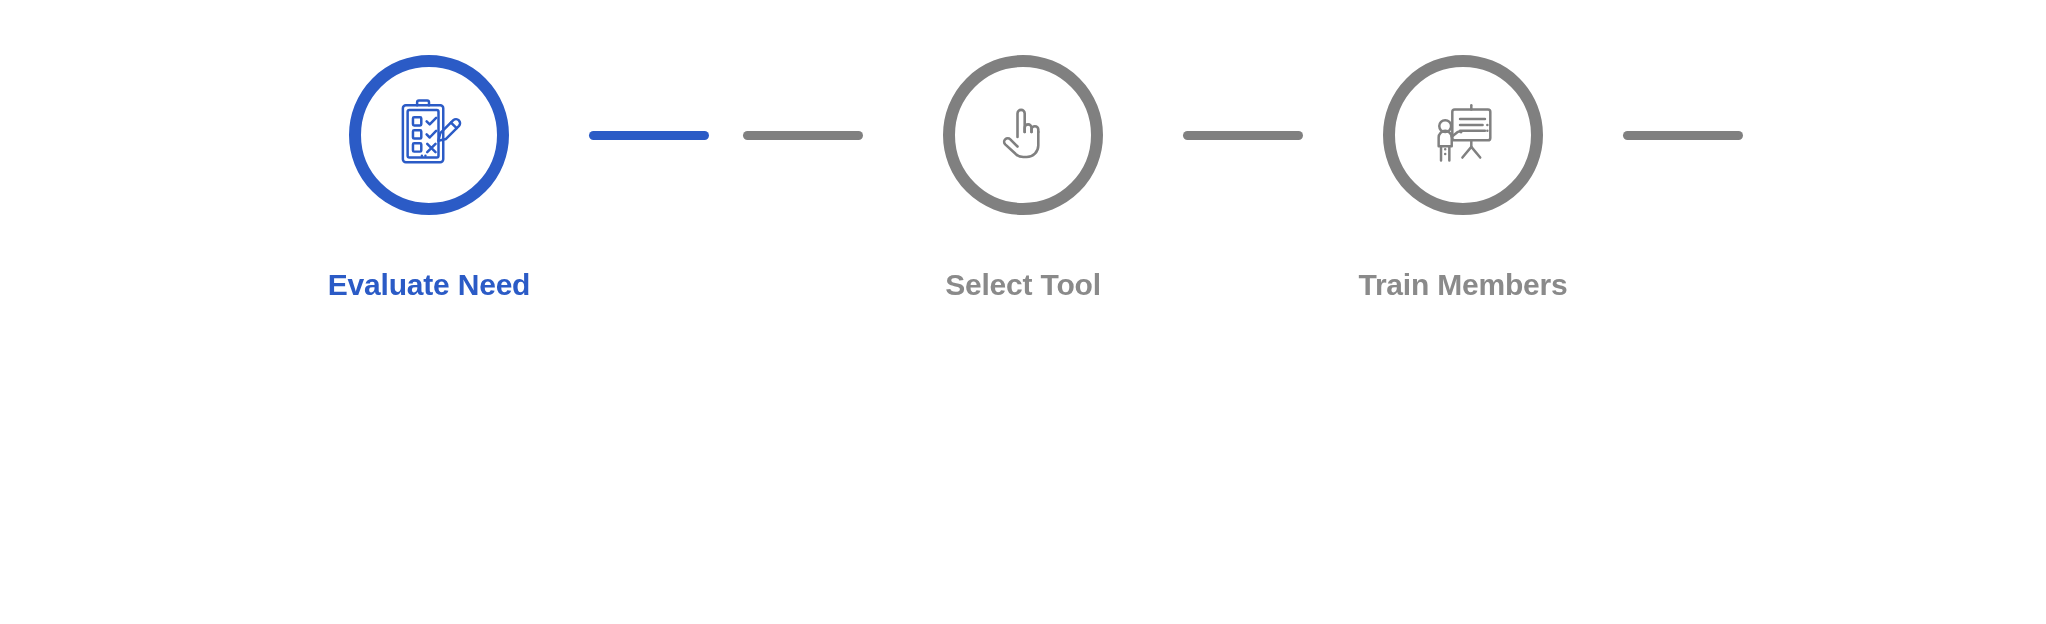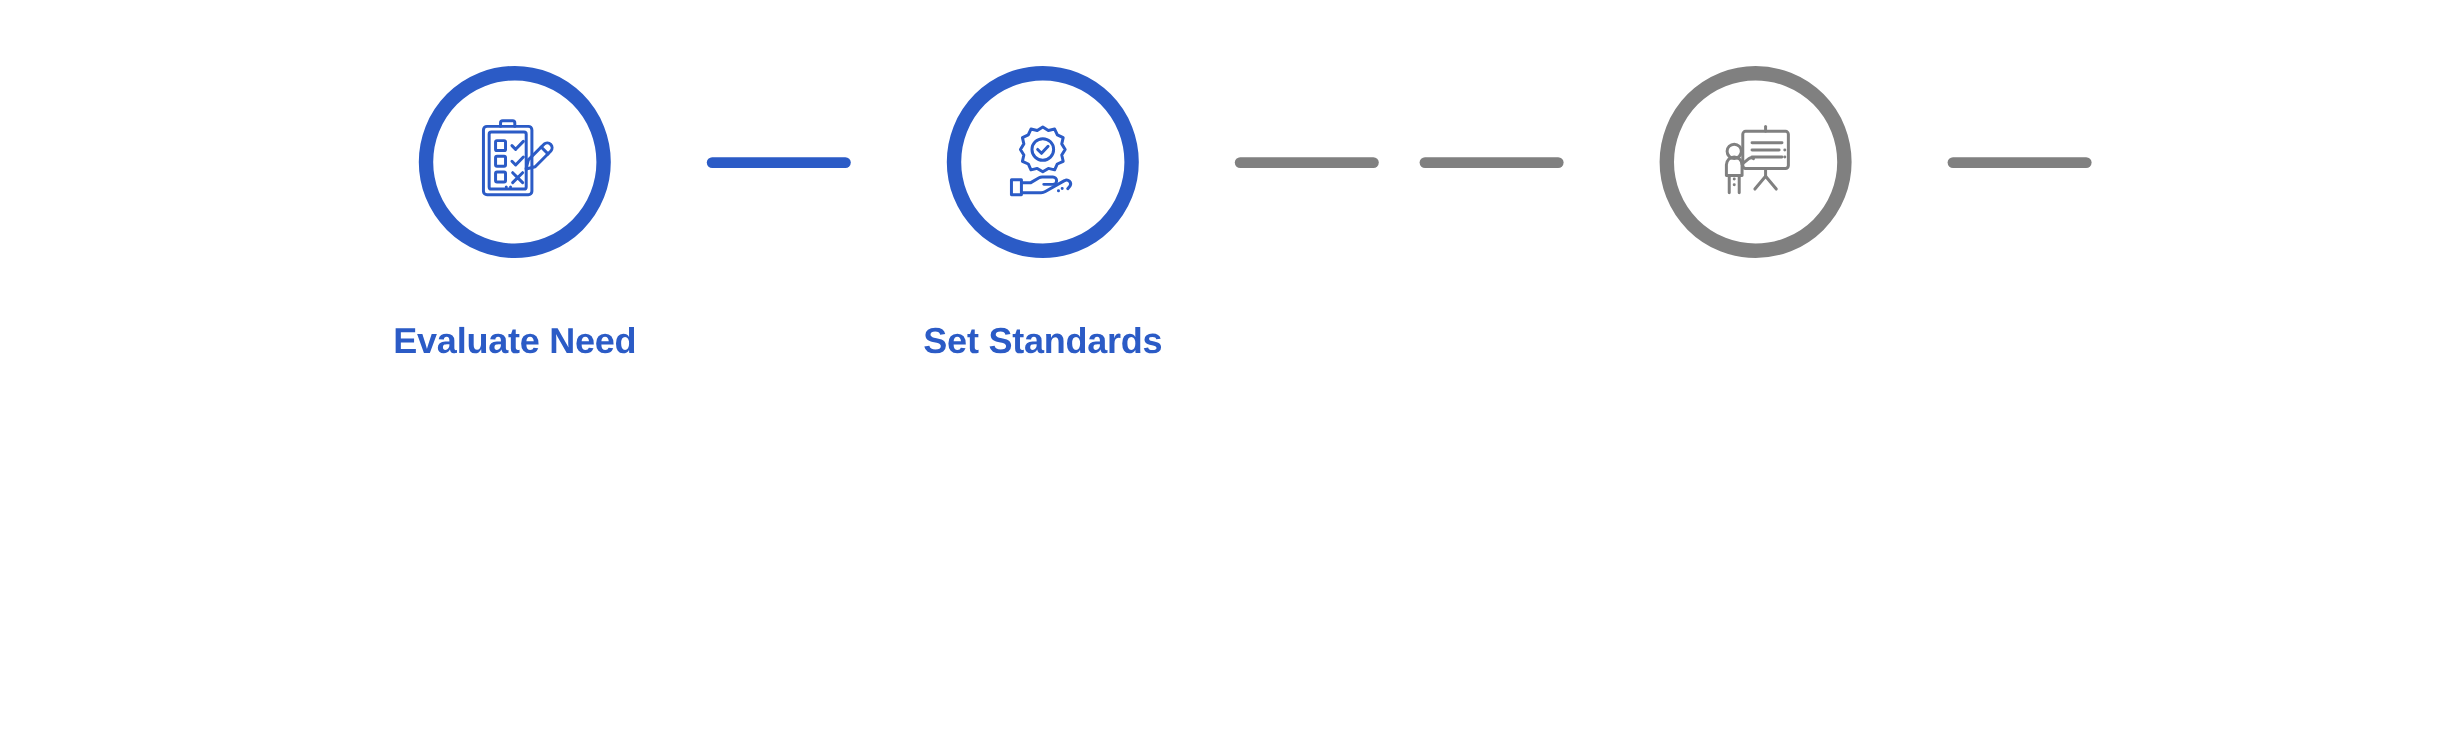--- a/index.html
+++ b/index.html
@@ -117,43 +117,40 @@
         </span>
       </div>
     </div>
     <div class="step-label">Evaluate Need</div>
   </div>
 
   <div class="connector active">
     <div class="bar"></div>
   </div>
 
-  <div class="step active">
-    <div class="circle-wrap">
-      <div class="circle">
-        <span>
-          <svg width="76" height="76" viewBox="0 0 64 64" fill="none" stroke="#2b5bc6" stroke-width="2.1" stroke-linecap="round" stroke-linejoin="round">
-            <path d="M32 7.5 l3.9 2.4 4.4 -1 1.9 4.1 4.1 1.9 -1 4.4 2.4 3.9 -2.4 3.9 1 4.4 -4.1 1.9 -1.9 4.1 -4.4 -1 -3.9 2.4 -3.9 -2.4 -4.4 1 -1.9 -4.1 -4.1 -1.9 1 -4.4 -2.4 -3.9 2.4 -3.9 -1 -4.4 4.1 -1.9 1.9 -4.1 4.4 1 z"></path>
-            <circle cx="32" cy="23.2" r="7.6"></circle>
-            <path d="M28.4 23.2 l2.7 2.7 4.6 -4.9"></path>
-            <path d="M10 44.5 h7 v10.5 h-7 z"></path>
-            <path d="M17 46.5 h6.6 l5.8 -3.4 a4.2 4.2 0 0 1 2.1 -0.6 h7.6 a2.6 2.6 0 0 1 0 5.2 h-6.4"></path>
-            <path d="M17 53.5 h13.8 a6 6 0 0 0 3 -0.8 l13.4 -7.6 a2.8 2.8 0 0 1 3.9 3.8 l-1.6 1.8"></path>
-            <path d="M45.6 50.6 h0.01 M43 52.2 h0.01"></path>
-          </svg>
-        </span>
-      </div>
-    </div>
-    <div class="step-label">Set Standards</div>
-  </div>
 
   <div class="connector">
     <div class="bar"></div>
   </div>
 
+  <div class="step">
+    <div class="circle-wrap">
+      <div class="circle">
+        <span>
+          <svg width="64" height="64" viewBox="0 0 64 64" fill="none" stroke="#808080" stroke-width="2.6" stroke-linecap="round" stroke-linejoin="round">
+            <path d="M26.5 34 V10.5 a3.6 3.6 0 0 1 7.2 0 V29"></path>
+            <path d="M33.7 29 v-4.2 a3.4 3.4 0 0 1 6.8 0 V29"></path>
+            <path d="M40.5 29 v-2.4 a3.4 3.4 0 0 1 6.8 0 V29"></path>
+            <path d="M47.3 29 v13.4 a11.6 11.6 0 0 1 -11.6 11.6 h-3.4 a11 11 0 0 1 -7.8 -3.2 L14.2 41.4 a3.6 3.6 0 0 1 5.1 -5.1 l7.2 7.2"></path>
+          </svg>
+        </span>
+      </div>
+    </div>
+    <div class="step-label">Select Tool</div>
+  </div>
 
   <div class="connector">
     <div class="bar"></div>
   </div>
 
   <div class="step">
     <div class="circle-wrap">
       <div class="circle">
         <span>
           <svg width="76" height="76" viewBox="0 0 64 64" fill="none" stroke="#808080" stroke-width="2.1" stroke-linecap="round" stroke-linejoin="round">
@@ -165,20 +162,21 @@
             <path d="M52.5 23.5 h0.01 M52.5 28.5 h0.01"></path>
             <circle cx="17" cy="24.5" r="5"></circle>
             <path d="M11.5 34 a5.5 5.5 0 0 1 11 0 v7.5 h-11 z"></path>
             <path d="M13.5 41.5 v12 M20.5 41.5 v12"></path>
             <path d="M22.5 33.5 l5 -4 a2.4 2.4 0 0 1 3 0.2"></path>
             <path d="M17 44 h0.01 M17 48 h0.01"></path>
           </svg>
         </span>
       </div>
     </div>
+    <div class="step-label">Train Members</div>
   </div>
 
   <div class="connector">
     <div class="bar"></div>
   </div>
 
 
 </div>
 
 </body></html>

